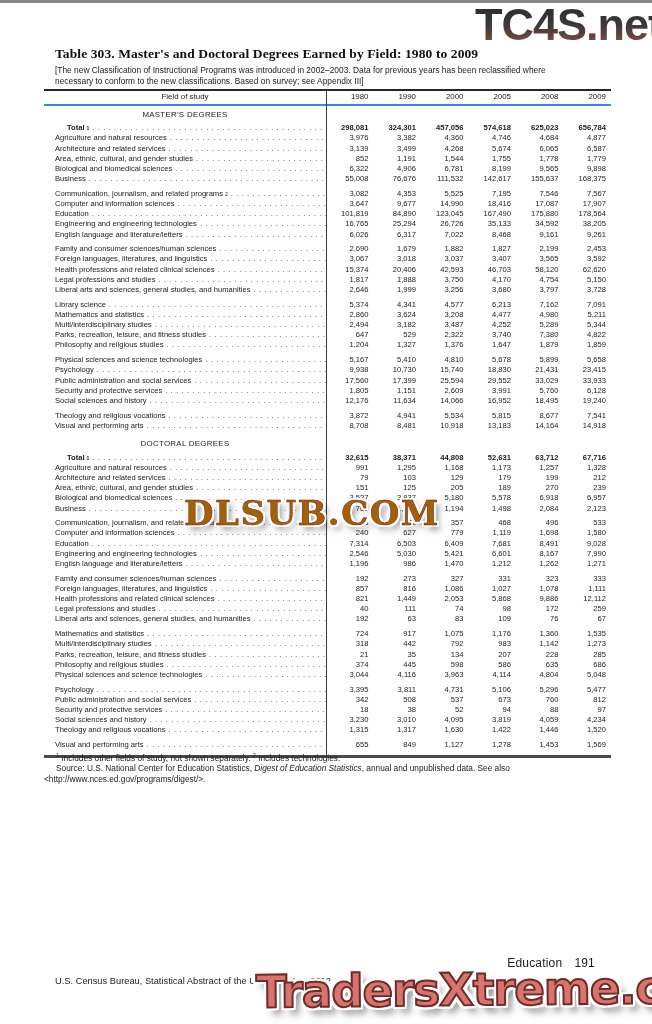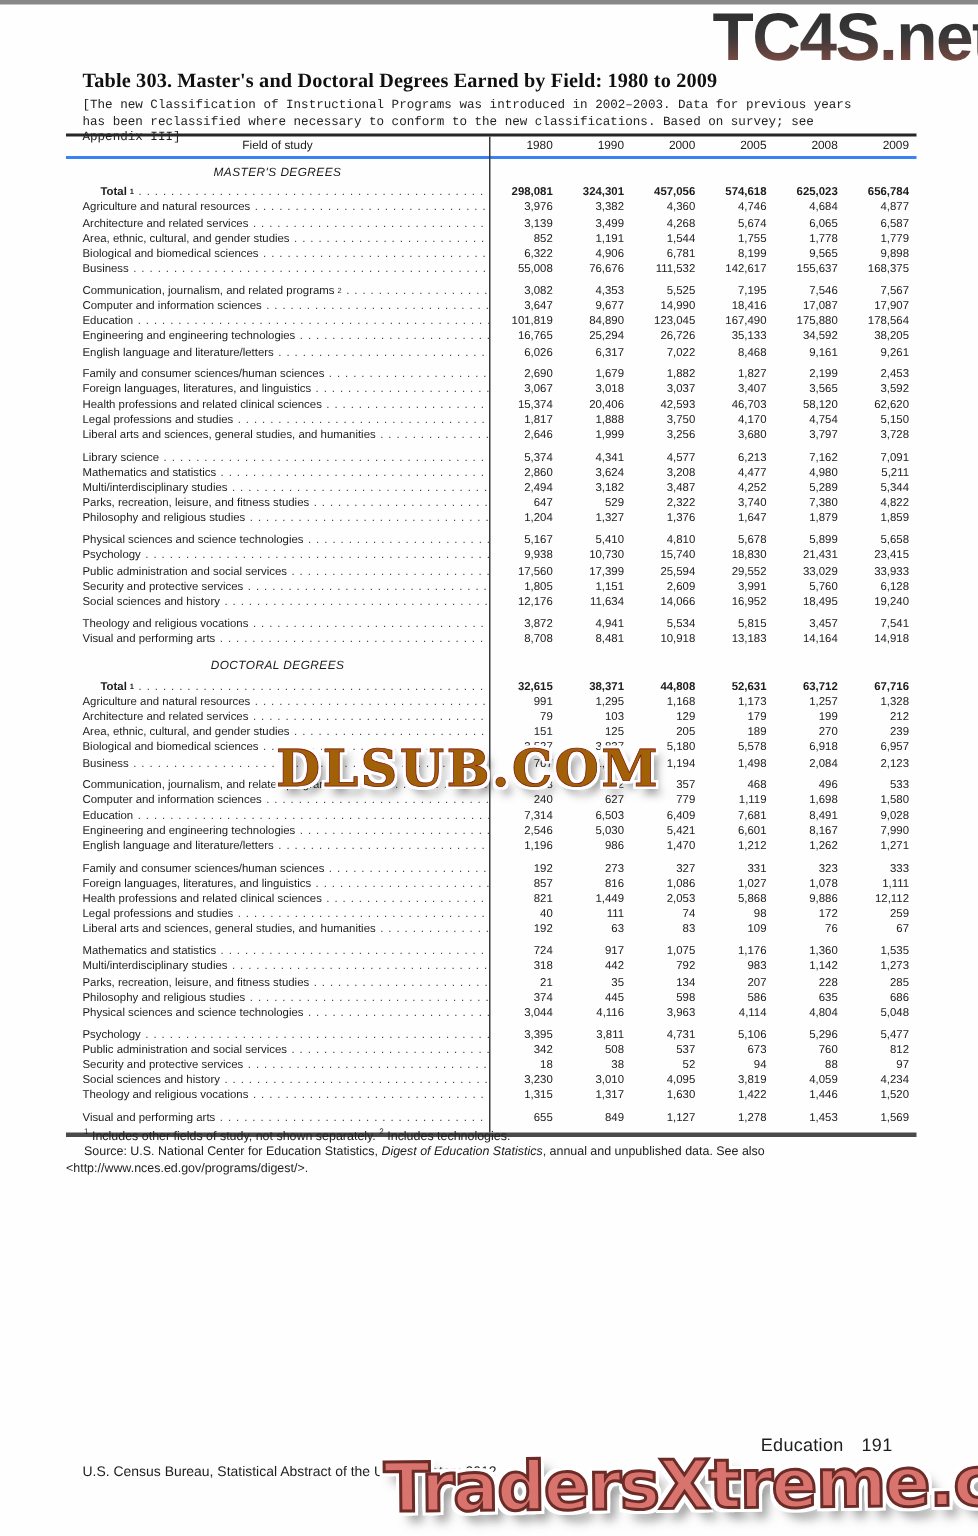--- a/index.html
+++ b/index.html
@@ -10,41 +10,41 @@
     font-family:"Liberation Sans", sans-serif; color:#1c1c1c;
   }
   
   .title {
     position:absolute; left:55px; top:43px; width:540px;
     font-family:"Liberation Serif", serif; font-weight:bold;
     font-size:13.5px; color:#101010; letter-spacing:.1px;
   }
   .note {
     position:absolute; left:55px; top:62px; width:525px;
-    font-size:8.4px; line-height:10.5px; color:#222;font-family:Liberation Mono, monospace;
+    font-size:8.4px; line-height:10.5px; color:#222;
   }
   
   .table-wrap {
     position:absolute; left:44px; top:86px; width:567px;
     border-top:2px solid #262626; border-bottom:3px solid #4a4a4a;
     font-size:7.6px; line-height:10.2px; color:#1b1b1b;
   }
   .col-divider {
     position:absolute; left:282px; top:0; bottom:0; width:1px; background:#3a3a3a;
   }
   .thead {
     display:grid; grid-template-columns:282px repeat(6,47.5px);
     border-bottom:2px solid #3b82f6; height:15px; align-items:center;
     font-size:7.9px;
   }
   .thead .fcol { text-align:center; }
   .thead .ycol { text-align:right; padding-right:5px; }
   .section-heading {
     width:282px; text-align:center; font-size:7.9px; letter-spacing:.3px;
-    padding:4px 0 3px 0; color:#1b1b1b;font-style:italic;
+    padding:4px 0 3px 0; color:#1b1b1b;
   }
   .tgroup { margin-bottom:4.5px; }
   .trow { display:grid; grid-template-columns:282px repeat(6,47.5px); height:10.2px; }
   .trow.bold { font-weight:bold; }
   .tlabel { display:flex; align-items:center; padding-left:11px; overflow:hidden; white-space:nowrap; }
   .trow.bold .tlabel { padding-left:23px; }
   .tlabel sup { font-size:5px; margin-left:2px; }
   .leader { flex:1; overflow:hidden; white-space:nowrap; color:#3c3c3c; padding-left:3px; font-weight:normal; letter-spacing:.6px; }
   .tval { text-align:right; padding-right:5px; }
   
@@ -447,21 +447,21 @@
         <div class="tgroup">
           <div class="trow">
             <div class="tlabel">
               <span>Theology and religious vocations</span>
               <span class="leader">. . . . . . . . . . . . . . . . . . . . . . . . . . . . . . . . . . . . . . . . . . . . . . . . . . . . . . . . . . . . . . . . . . . . . . . . . . . . . . . . . . . . . . . . . . . . . . . . . . . . . . . . . . . . . . . . . . . . . . . . </span>
             </div>
             <div class="tval">3,872</div>
             <div class="tval">4,941</div>
             <div class="tval">5,534</div>
             <div class="tval">5,815</div>
-            <div class="tval">3,457</div>
+            <div class="tval">8,677</div>
             <div class="tval">7,541</div>
           </div>
           <div class="trow">
             <div class="tlabel">
               <span>Visual and performing arts</span>
               <span class="leader">. . . . . . . . . . . . . . . . . . . . . . . . . . . . . . . . . . . . . . . . . . . . . . . . . . . . . . . . . . . . . . . . . . . . . . . . . . . . . . . . . . . . . . . . . . . . . . . . . . . . . . . . . . . . . . . . . . . . . . . . </span>
             </div>
             <div class="tval">8,708</div>
             <div class="tval">8,481</div>
             <div class="tval">10,918</div>

